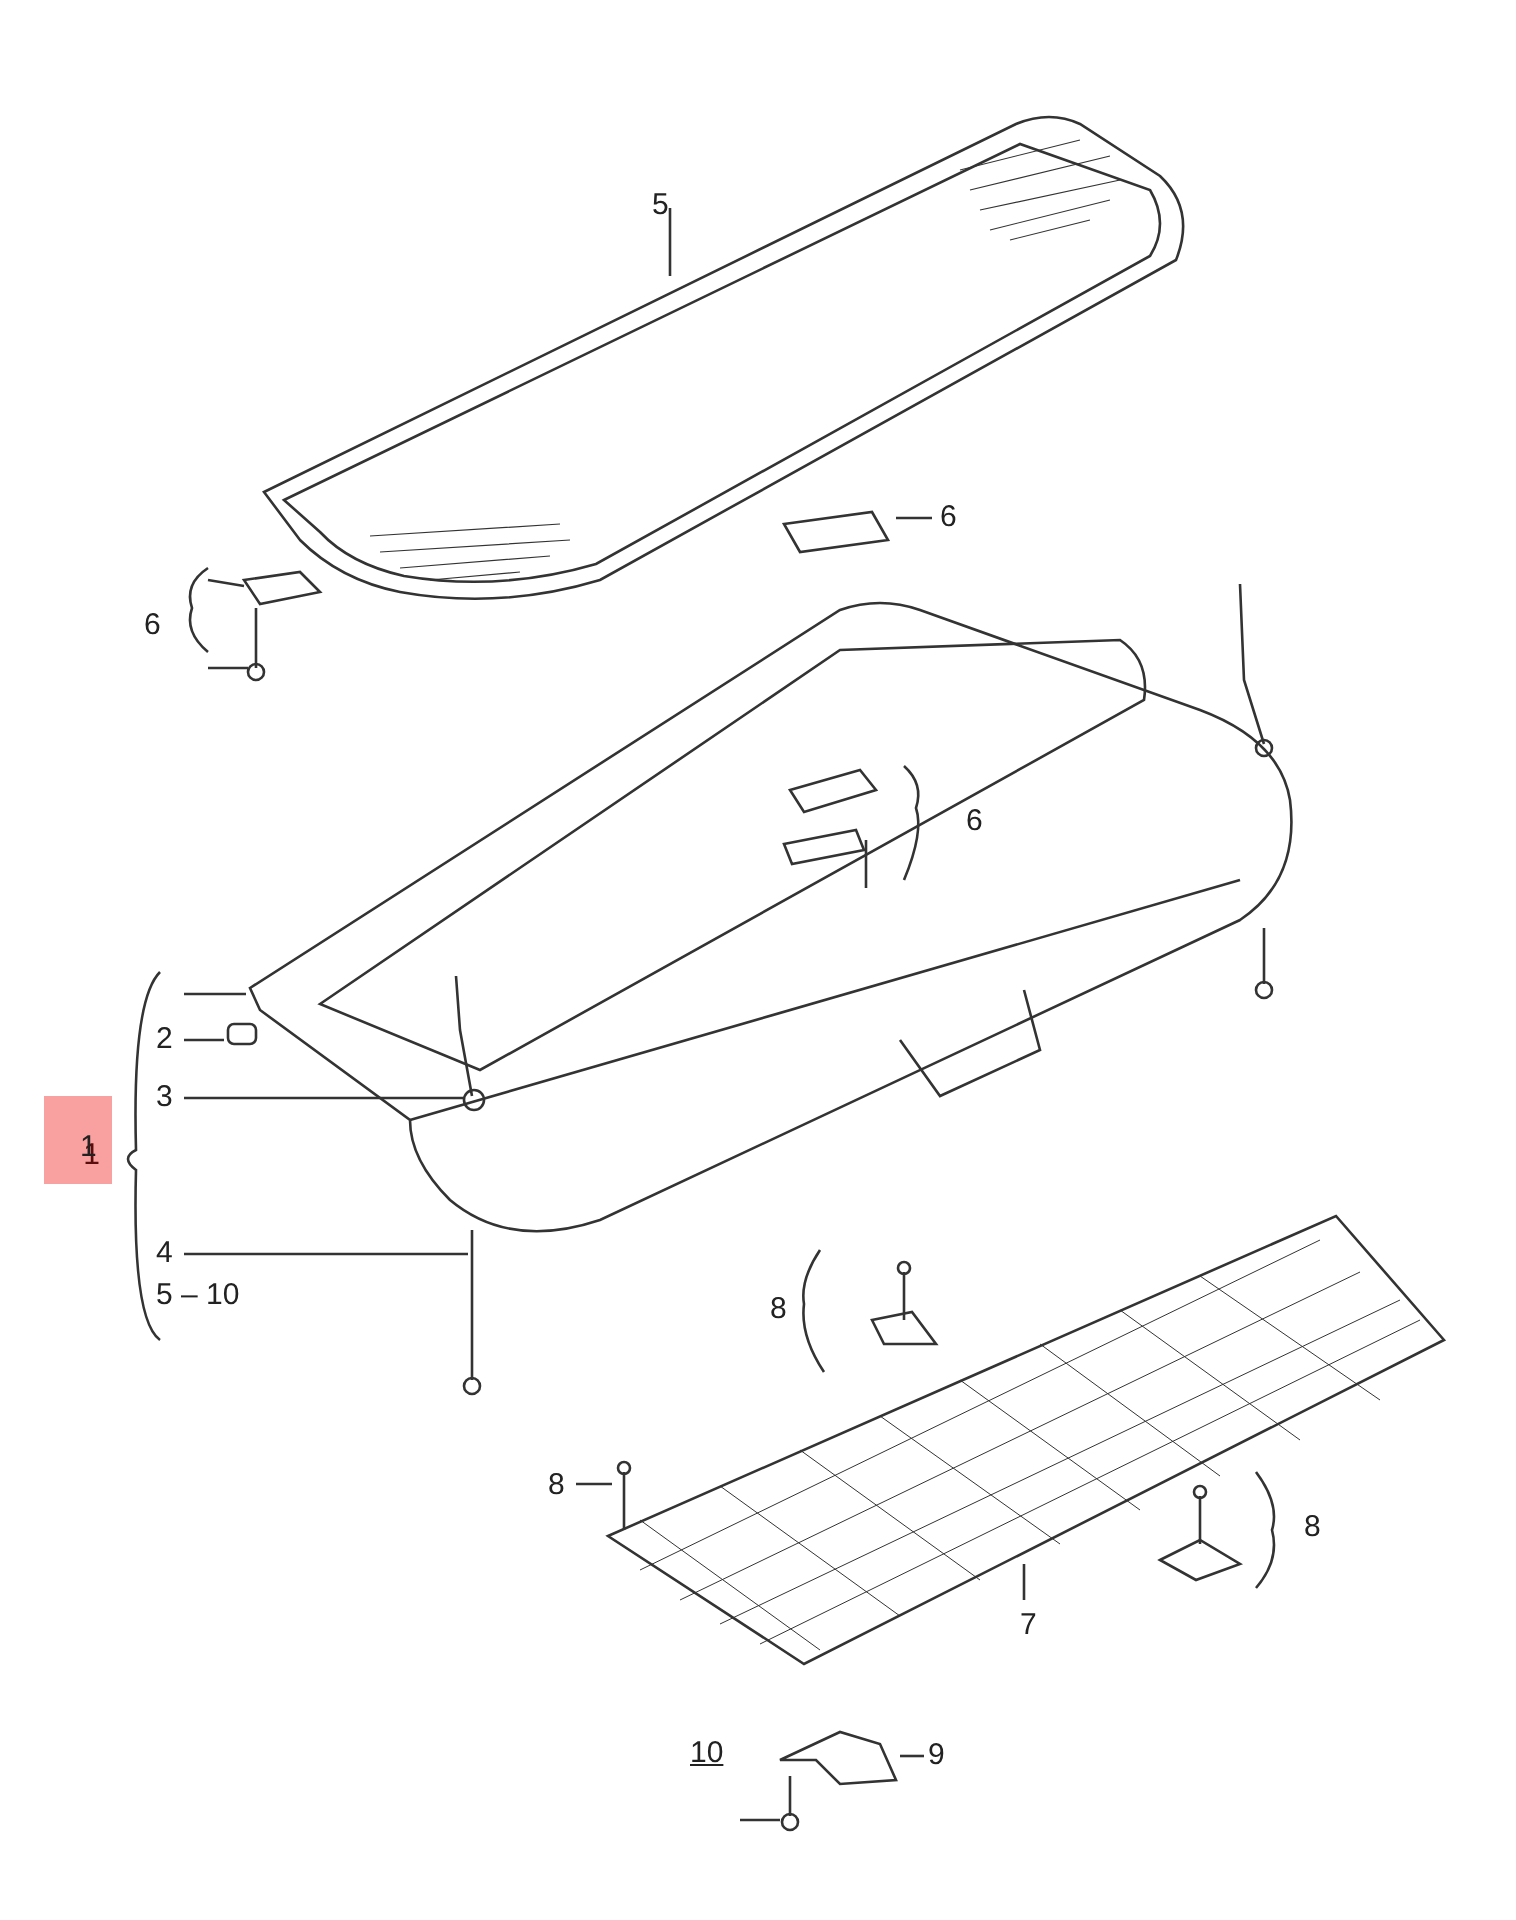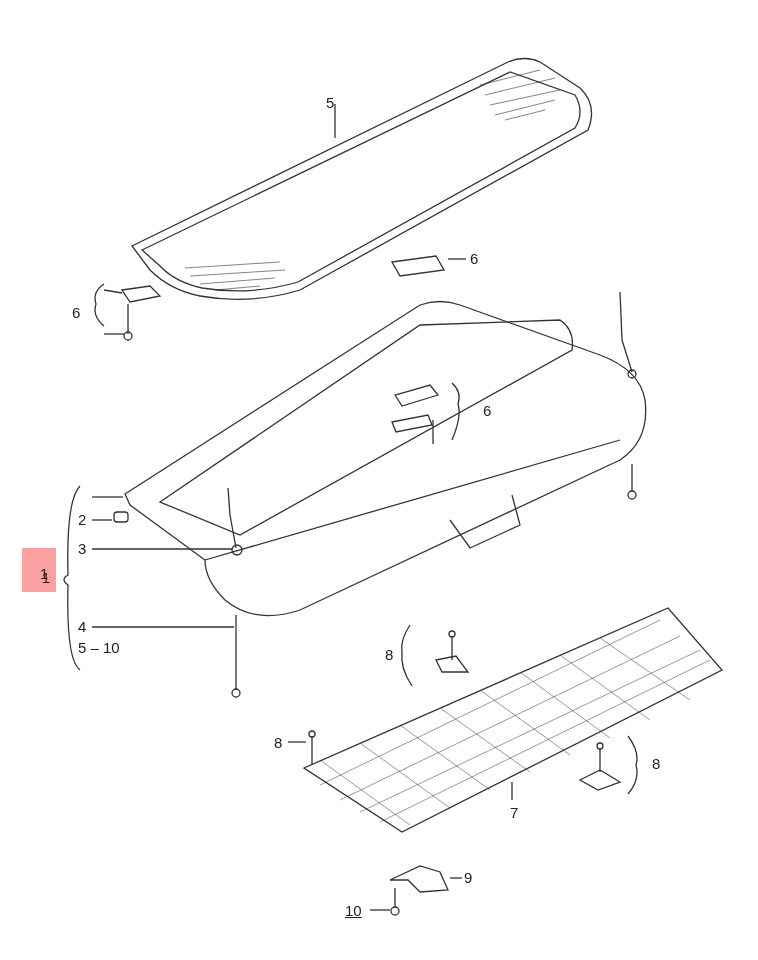--- a/index.html
+++ b/index.html
@@ -102,13 +102,13 @@
 <div class="lbl" style="left:78px;top:640px;">5 – 10</div>
 <div class="lbl" style="left:326px;top:95px;">5</div>
 <div class="lbl" style="left:470px;top:251px;">6</div>
 <div class="lbl" style="left:72px;top:305px;">6</div>
 <div class="lbl" style="left:483px;top:403px;">6</div>
 <div class="lbl" style="left:510px;top:805px;">7</div>
 <div class="lbl" style="left:385px;top:647px;">8</div>
 <div class="lbl" style="left:274px;top:735px;">8</div>
 <div class="lbl" style="left:652px;top:756px;">8</div>
 <div class="lbl" style="left:464px;top:870px;">9</div>
-<div class="lbl" style="left:345px;top:903px;text-decoration:underline;">10</div>
+<div class="lbl" style="left:345px;top:869px;text-decoration:underline;">10</div>
 
 </body></html>

